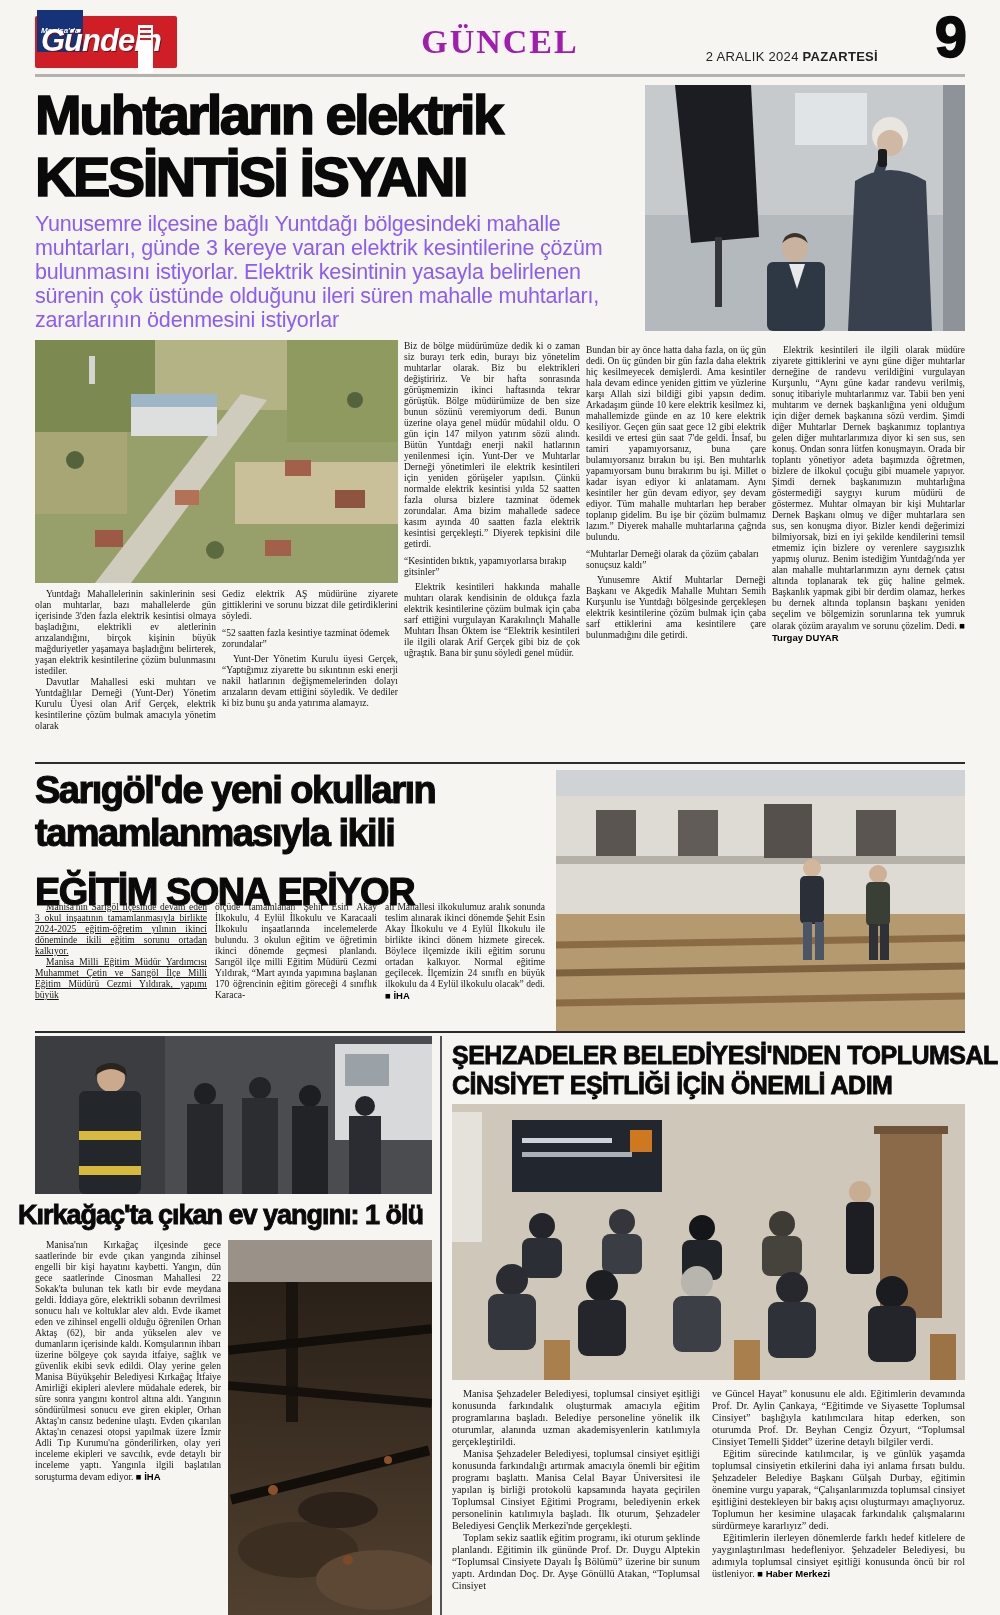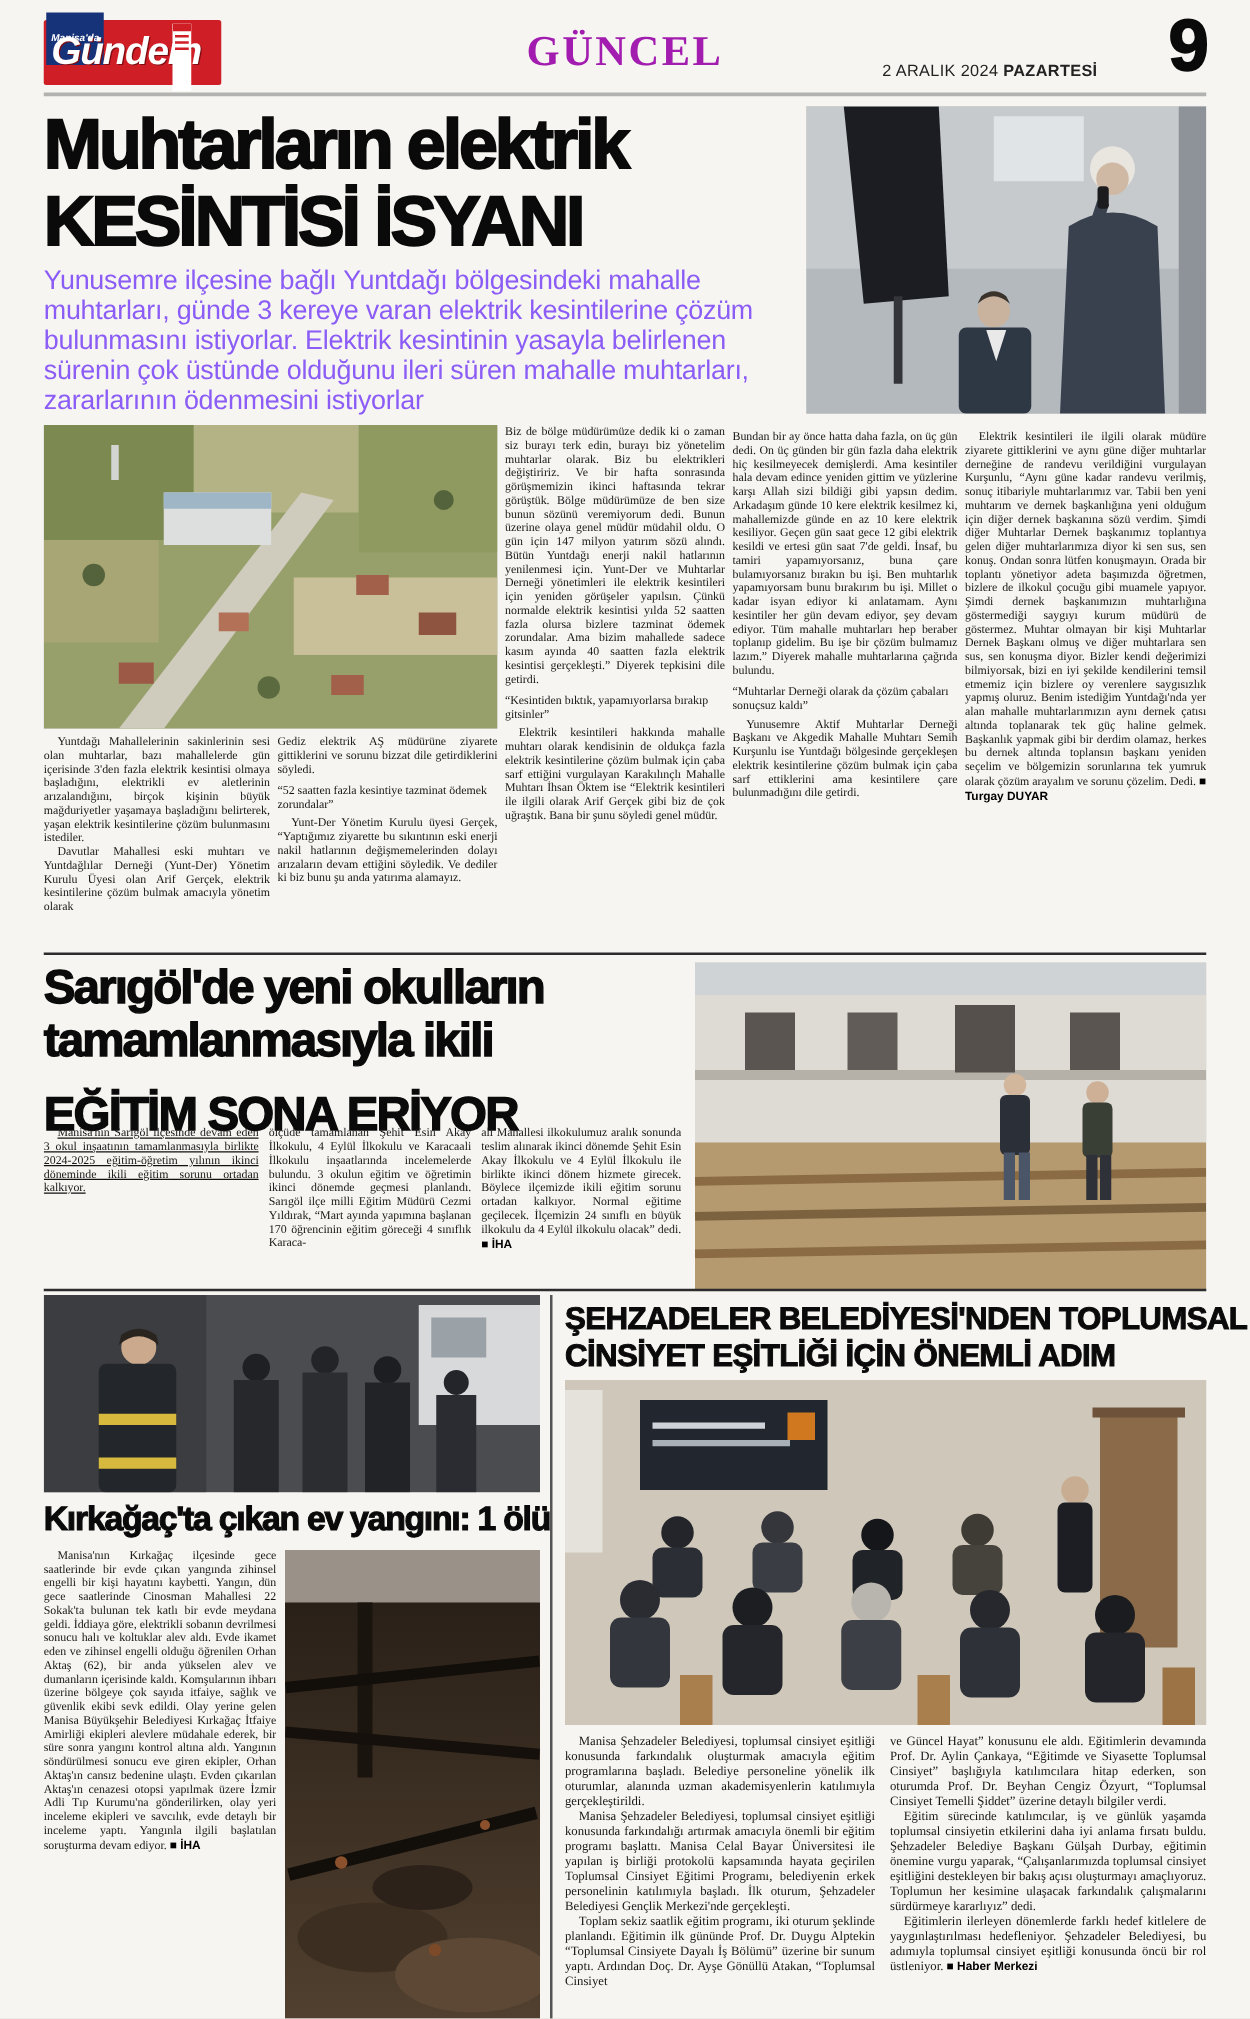--- a/index.html
+++ b/index.html
@@ -176,20 +176,21 @@
       <rect x="259" y="152" width="9" height="38" fill="#4a5568"></rect>
       <circle cx="322" cy="104" r="9" fill="#cdb096"></circle>
       <rect x="310" y="112" width="24" height="44" rx="5" fill="#3a3f36"></rect>
       <rect x="313" y="154" width="9" height="36" fill="#2e3138"></rect>
       <rect x="324" y="154" width="9" height="36" fill="#2e3138"></rect>
     </svg>
   </div>
 
   <div class="abs col" style="left:35px;top:902px;width:172px;height:133px;text-decoration:underline;" data-name="sarigol-column-1">
     <p class="ind" data-name="paragraph">Manisa'nın Sarıgöl ilçesinde devam eden 3 okul inşaatının tamamlanmasıyla birlikte 2024-2025 eğitim-öğretim yılının ikinci döneminde ikili eğitim sorunu ortadan kalkıyor.</p>
+    <p class="ind" data-name="paragraph">Manisa Milli Eğitim Müdür Yardımcısı Muhammet Çetin ve Sarıgöl İlçe Milli Eğitim Müdürü Cezmi Yıldırak, yapımı büyük</p>
   </div>
   <div class="abs col" style="left:215px;top:902px;width:162px;height:133px;" data-name="sarigol-column-2">
     <p data-name="paragraph">ölçüde tamamlanan Şehit Esin Akay İlkokulu, 4 Eylül İlkokulu ve Karacaali İlkokulu inşaatlarında incelemelerde bulundu. 3 okulun eğitim ve öğretimin ikinci dönemde geçmesi planlandı. Sarıgöl ilçe milli Eğitim Müdürü Cezmi Yıldırak, “Mart ayında yapımına başlanan 170 öğrencinin eğitim göreceği 4 sınıflık Karaca-</p>
   </div>
   <div class="abs col" style="left:385px;top:902px;width:160px;height:140px;" data-name="sarigol-column-3">
     <p data-name="paragraph"><span data-name="paragraph-text">ali Mahallesi ilkokulumuz aralık sonunda teslim alınarak ikinci dönemde Şehit Esin Akay İlkokulu ve 4 Eylül İlkokulu ile birlikte ikinci dönem hizmete girecek. Böylece ilçemizde ikili eğitim sorunu ortadan kalkıyor. Normal eğitime geçilecek. İlçemizin 24 sınıflı en büyük ilkokulu da 4 Eylül ilkokulu olacak” dedi.</span> <b class="byline" data-name="byline-iha-sarigol">■ İHA</b></p>
   </div>
 
   <div class="abs rule-thin" style="left:35px;width:930px;top:1031px;height:2px;" data-name="section-divider-2"></div>
   <div class="abs vrule" style="left:440px;top:1036px;height:579px;" data-name="column-separator-rule"></div>
@@ -209,21 +210,21 @@
       <circle cx="330" cy="70" r="10" fill="#23252a"></circle>
       <rect x="314" y="80" width="32" height="78" fill="#2a2c31"></rect>
       <circle cx="76" cy="42" r="14" fill="#caa98c"></circle>
       <path d="M60,40 Q76,26 92,40 L90,32 Q76,22 62,32 Z" fill="#2a241e"></path>
       <rect x="44" y="55" width="62" height="103" rx="6" fill="#23262b"></rect>
       <rect x="44" y="95" width="62" height="9" fill="#d7b93d"></rect>
       <rect x="44" y="130" width="62" height="9" fill="#d7b93d"></rect>
     </svg>
   </div>
 
-  <div class="abs hl hl-kir" style="left:35px;top:1200px;" data-name="kirkagac-headline">Kırkağaç'ta çıkan ev yangını: 1 ölü</div>
+  <div class="abs hl hl-kir" style="left:18px;top:1200px;" data-name="kirkagac-headline">Kırkağaç'ta çıkan ev yangını: 1 ölü</div>
 
   <div class="abs col" style="left:35px;top:1240px;width:186px;height:350px;" data-name="kirkagac-column-1">
     <p class="ind" data-name="paragraph"><span data-name="paragraph-text">Manisa'nın Kırkağaç ilçesinde gece saatlerinde bir evde çıkan yangında zihinsel engelli bir kişi hayatını kaybetti. Yangın, dün gece saatlerinde Cinosman Mahallesi 22 Sokak'ta bulunan tek katlı bir evde meydana geldi. İddiaya göre, elektrikli sobanın devrilmesi sonucu halı ve koltuklar alev aldı. Evde ikamet eden ve zihinsel engelli olduğu öğrenilen Orhan Aktaş (62), bir anda yükselen alev ve dumanların içerisinde kaldı. Komşularının ihbarı üzerine bölgeye çok sayıda itfaiye, sağlık ve güvenlik ekibi sevk edildi. Olay yerine gelen Manisa Büyükşehir Belediyesi Kırkağaç İtfaiye Amirliği ekipleri alevlere müdahale ederek, bir süre sonra yangını kontrol altına aldı. Yangının söndürülmesi sonucu eve giren ekipler, Orhan Aktaş'ın cansız bedenine ulaştı. Evden çıkarılan Aktaş'ın cenazesi otopsi yapılmak üzere İzmir Adli Tıp Kurumu'na gönderilirken, olay yeri inceleme ekipleri ve savcılık, evde detaylı bir inceleme yaptı. Yangınla ilgili başlatılan soruşturma devam ediyor.</span> <b class="byline" data-name="byline-iha-kirkagac">■ İHA</b></p>
   </div>
 
   <div class="abs photo" style="left:228px;top:1240px;width:204px;height:375px;" data-name="photo-burned-house">
     <svg viewBox="0 0 204 375" preserveAspectRatio="none" data-name="photo-burned-house-graphic">
       <defs>
         <linearGradient id="burn" x1="0" y1="0" x2="0" y2="1">
           <stop offset="0" stop-color="#241c15"></stop>

